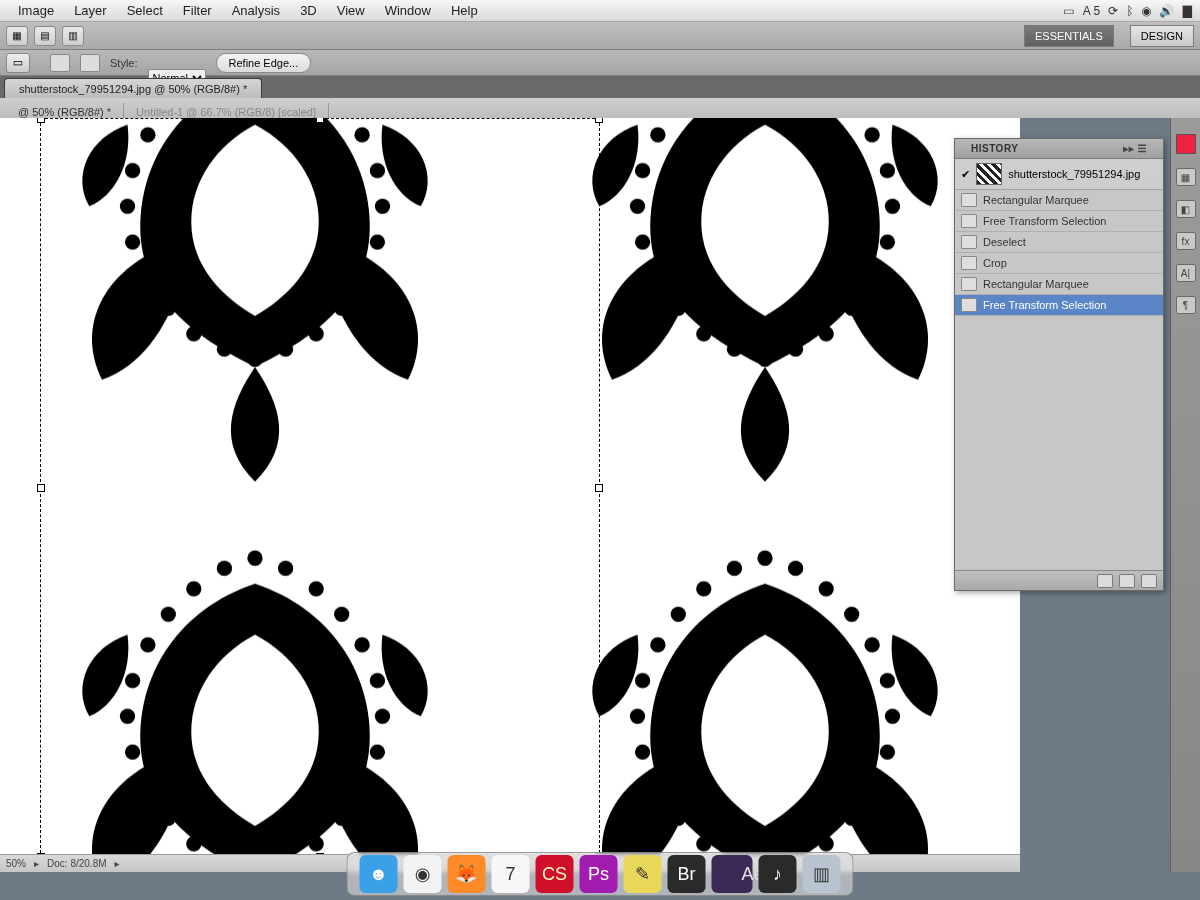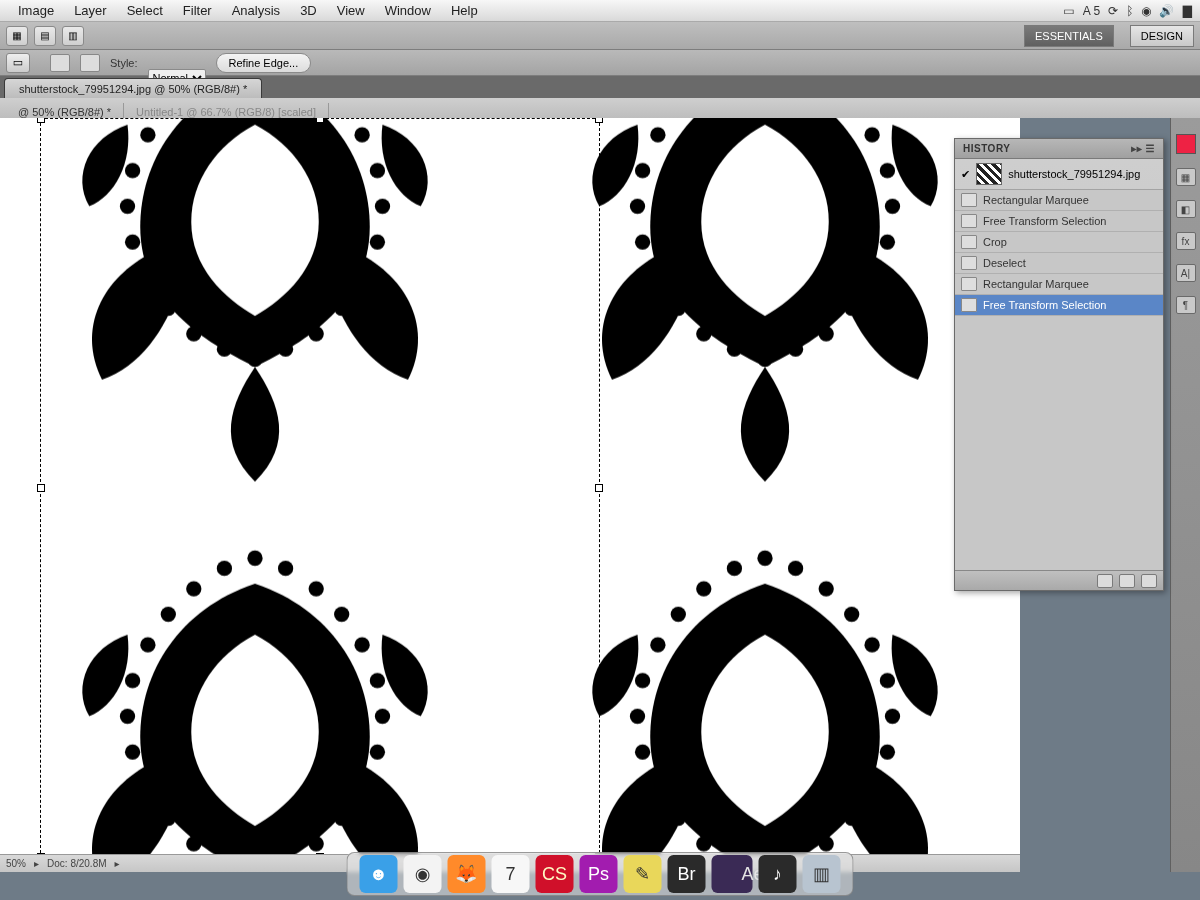--- a/index.html
+++ b/index.html
@@ -40,21 +40,21 @@
 .marquee { position:absolute; border:1px dashed #000; pointer-events:none; }
 .transform-handle { position:absolute; width:8px; height:8px; background:#fff; border:1px solid #000; }
 
 
 .icon-strip { position:absolute; top:0; right:0; width:30px; background:linear-gradient(#9b9b9b,#878787); border-left:1px solid #606060; height:100%; padding-top:16px; display:flex; flex-direction:column; align-items:center; gap:14px;}
 .icon-strip .strip-icon { width:20px; height:18px; background:#c9c9c9; border:1px solid #6a6a6a; border-radius:2px; font-size:10px; display:flex; align-items:center; justify-content:center; color:#444;}
 .icon-strip .color-swatch { width:20px; height:20px; background:#e24; border:1px solid #555; }
 
 
 .panel { position:absolute; top:20px; right:36px; width:210px; background:linear-gradient(#cfcfcf,#bcbcbc); border:1px solid #6a6a6a; box-shadow: 2px 2px 6px rgba(0,0,0,.35); font-size:11px; }
-.panel-header { height:20px; display:flex; align-items:center; padding:0 8px; background:linear-gradient(#b7b7b7,#a0a0a0); border-bottom:1px solid #7a7a7a; font-weight:bold; color:#333; letter-spacing:.5px; font-size:10px;}
+.panel-header { height:20px; display:flex; align-items:center; padding:0 16px; background:linear-gradient(#b7b7b7,#a0a0a0); border-bottom:1px solid #7a7a7a; font-weight:bold; color:#333; letter-spacing:.5px; font-size:10px;}
 .panel-header .spacer{flex:1;}
 .panel-header .collapse-icon{font-size:10px;color:#444;}
 .panel .source-row { display:flex; align-items:center; gap:6px; padding:4px 6px; border-bottom:1px solid #a3a3a3; }
 .panel .source-row .thumb { width:26px; height:22px; background:#888; border:1px solid #666; background-image: repeating-linear-gradient(45deg,#222 0 3px,#fff 3px 6px); }
 .panel .hist-list { max-height: 380px; background:#c7c7c7; }
 .panel .hist-item { display:flex; align-items:center; gap:6px; padding:3px 6px; border-bottom:1px solid #b0b0b0; color:#333; }
 .panel .hist-item .hicon { width:16px; height:14px; background:#dedede; border:1px solid #888; border-radius:1px; flex-shrink:0;}
 .panel .hist-item.selected { background:#5a86c7; color:#fff; }
 .panel-footer { height:20px; background:linear-gradient(#c0c0c0,#a9a9a9); border-top:1px solid #888; display:flex; justify-content:flex-end; gap:6px; align-items:center; padding:0 6px;}
 .panel-footer .ficon{ width:16px; height:14px; background:#dcdcdc; border:1px solid #7a7a7a; border-radius:2px;}
@@ -210,25 +210,25 @@
       <div class="hist-item">
           <div class="hicon"></div>
           <span>Rectangular Marquee</span>
         </div>
       <div class="hist-item">
           <div class="hicon"></div>
           <span>Free Transform Selection</span>
         </div>
       <div class="hist-item">
           <div class="hicon"></div>
+          <span>Deselect</span>
+        </div>
+      <div class="hist-item">
+          <div class="hicon"></div>
           <span>Crop</span>
-        </div>
-      <div class="hist-item">
-          <div class="hicon"></div>
-          <span>Deselect</span>
         </div>
       <div class="hist-item">
           <div class="hicon"></div>
           <span>Rectangular Marquee</span>
         </div>
       <div class="hist-item selected">
           <div class="hicon"></div>
           <span>Free Transform Selection</span>
         </div>
       <div style="height:260px"></div>

